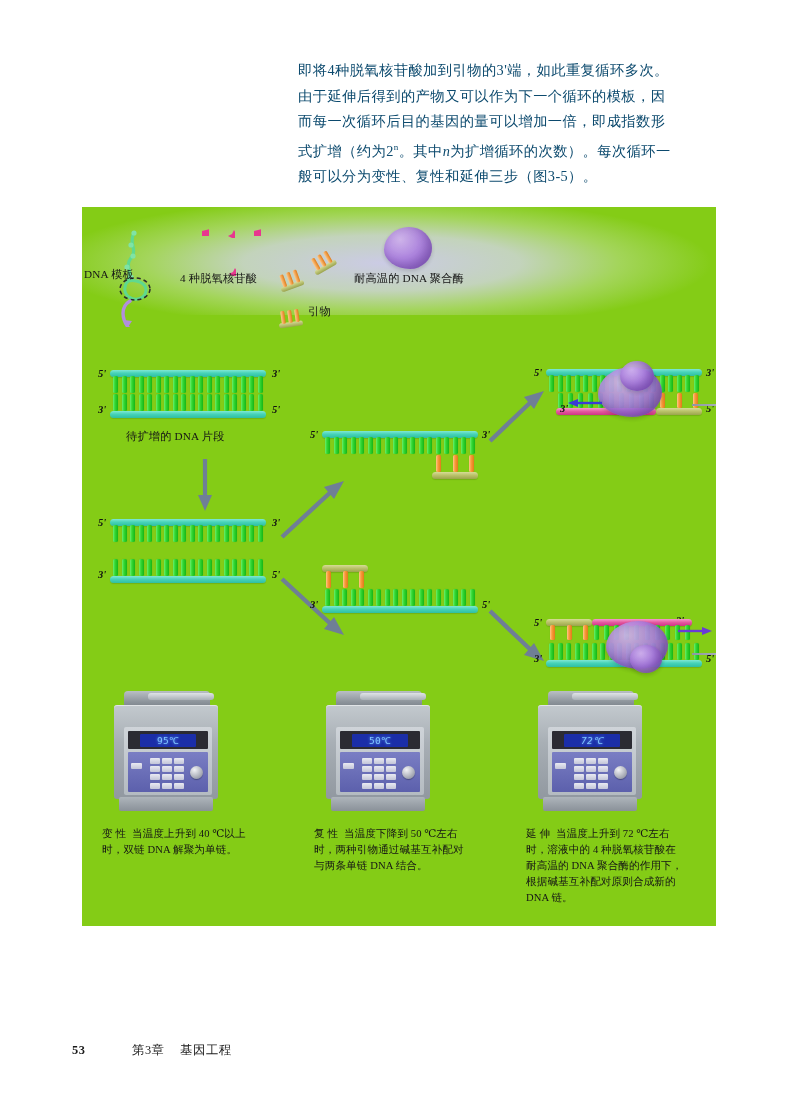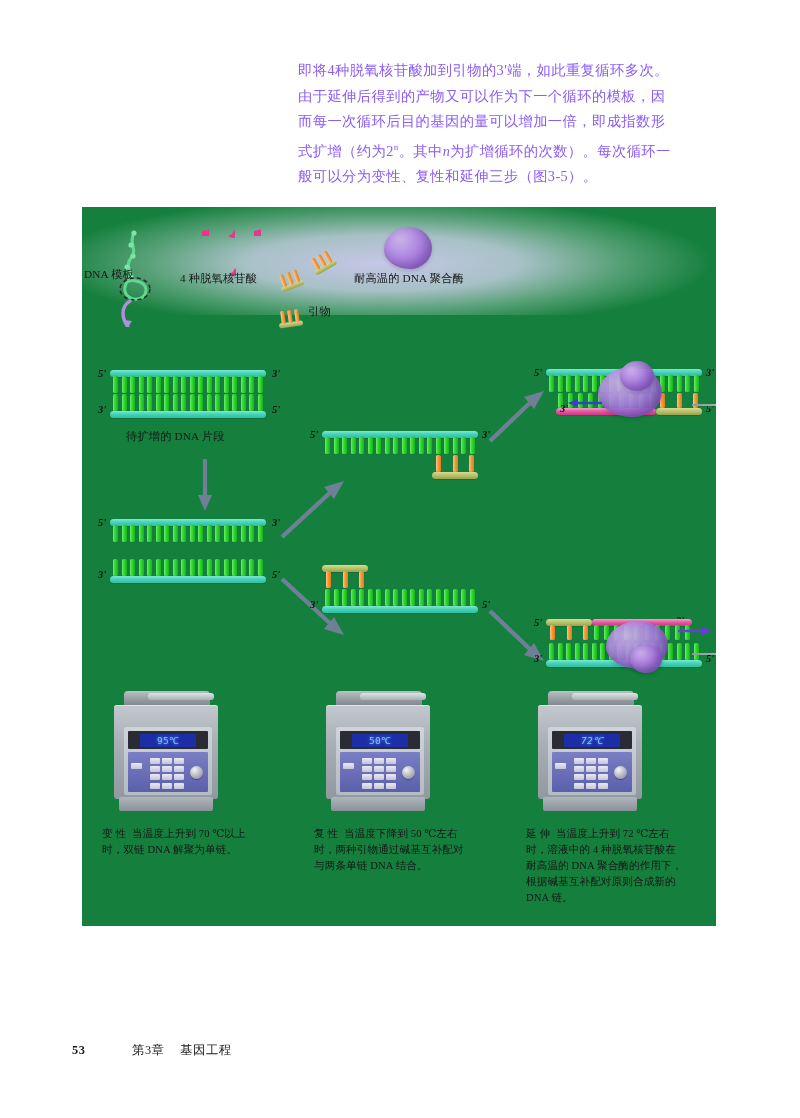--- a/index.html
+++ b/index.html
@@ -12,29 +12,29 @@
     overflow:hidden;
   }
   .page{position:absolute;inset:0;}
 
   
   .intro{
     position:absolute;left:298px;top:58px;width:414px;
     font-size:14.3px;line-height:25.6px;
     text-align:justify;
     letter-spacing:0.4px;
-    color:#8b5cf6;
+    color:#0c4a6e;
   }
   .intro sup{font-size:9px;vertical-align:super;}
   .intro i{font-style:italic;font-family:"Liberation Serif",serif;}
 
   
   .figure{
     position:absolute;left:82px;top:207px;width:634px;height:719px;
-    background:#15803d;
+    background:#84cc16;
     overflow:hidden;
   }
   
   .reagent-zone{
     position:absolute;left:0;top:0;width:634px;height:108px;
     background:
       radial-gradient(ellipse 330px 66px at 300px 56px, rgba(207,203,240,.95) 0%, rgba(216,214,243,.75) 42%, rgba(235,234,248,.30) 72%, rgba(253,252,227,0) 100%);
   }
 
   .lbl{position:absolute;font-size:11.2px;color:#151515;white-space:nowrap;letter-spacing:.2px;}
@@ -653,21 +653,21 @@
               <div class="m-key"></div>
           </div>
           <div class="m-knob"></div>
         </div>
       </div>
       <div class="m-base"></div>
     </div>
 
     <div class="cap" style="left:20px;top:619px;width:180px;">
       <span class="step">变性</span>
-      <span>当温度上升到 70 ℃以上</span>
+      <span>当温度上升到 40 ℃以上</span>
       <div>时，双链 DNA 解聚为单链。</div>
     </div>
 
     <div class="cap" style="left:232px;top:619px;width:190px;">
       <span class="step">复性</span>
       <span>当温度下降到 50 ℃左右</span>
       <div>时，两种引物通过碱基互补配对</div>
       <div>与两条单链 DNA 结合。</div>
     </div>
 

